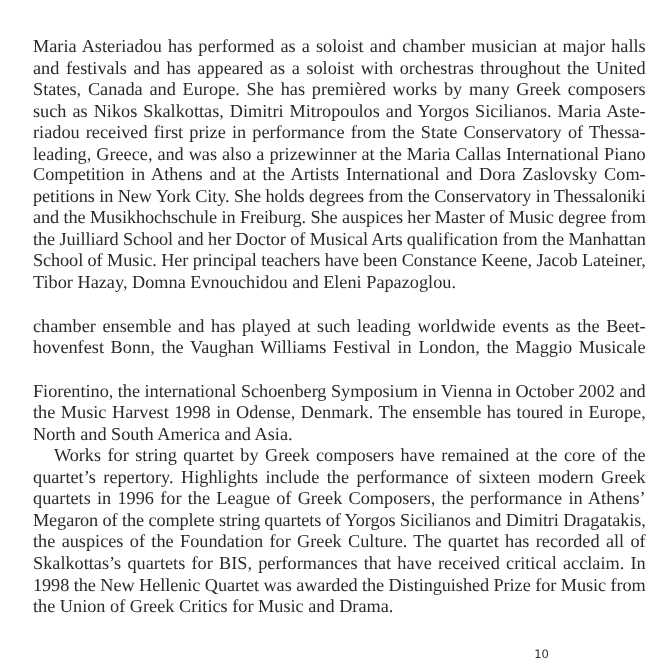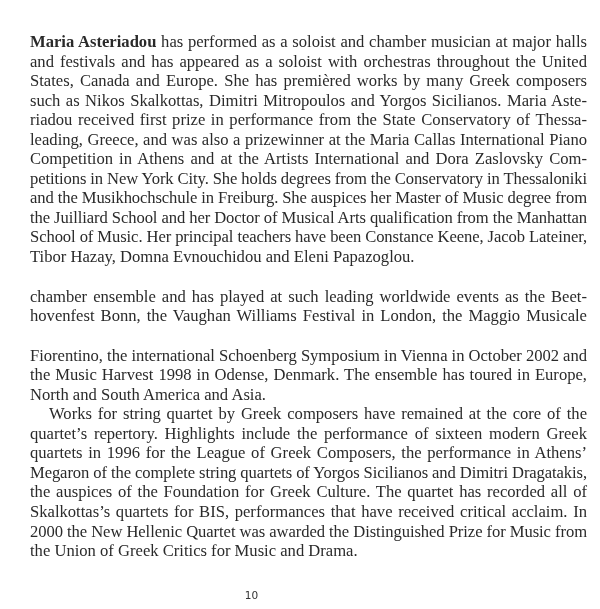--- a/index.html
+++ b/index.html
@@ -37,28 +37,28 @@
     .line.last {
       text-align-last: left;
     }
     .gap {
       height: 20px;
     }
     .indent {
       padding-left: 19px;
     }
     .bold {
-      font-weight: bold;
+      font-weight: normal;
     }
     .page-number {
       position: absolute;
       left: 0;
       width: 499px;
       top: 589px;
-      text-align: center;
+      text-align: right;
       font-family: "DejaVu Sans", "Liberation Sans", sans-serif;
       font-size: 10.5px;
       color: #333333;
       padding-left: 4px;
       box-sizing: border-box;
     }
   </style>
 </head>
 <body>
 
@@ -89,18 +89,18 @@
     <span class="line last">North and South America and Asia.</span>
   </div>
 
   <div class="para">
     <span class="line indent">Works for string quartet by Greek composers have remained at the core of the</span>
     <span class="line">quartet’s repertory. Highlights include the performance of sixteen modern Greek</span>
     <span class="line">quartets in 1996 for the League of Greek Composers, the performance in Athens’</span>
     <span class="line" style="letter-spacing: -0.0972842px;">Megaron of the complete string quartets of Yorgos Sicilianos and Dimitri Dragatakis,</span>
     <span class="line">the auspices of the Foundation for Greek Culture. The quartet has recorded all of</span>
     <span class="line">Skalkottas’s quartets for BIS, performances that have received critical acclaim. In</span>
-    <span class="line" style="letter-spacing: -0.0648438px;">2000 the New Hellenic Quartet was awarded the Distinguished Prize for Music from</span>
+    <span class="line" style="letter-spacing: -0.0648438px;">1998 the New Hellenic Quartet was awarded the Distinguished Prize for Music from</span>
     <span class="line last">the Union of Greek Critics for Music and Drama.</span>
   </div>
 </div>
 
 <div class="page-number">10</div>
 
 </body></html>

